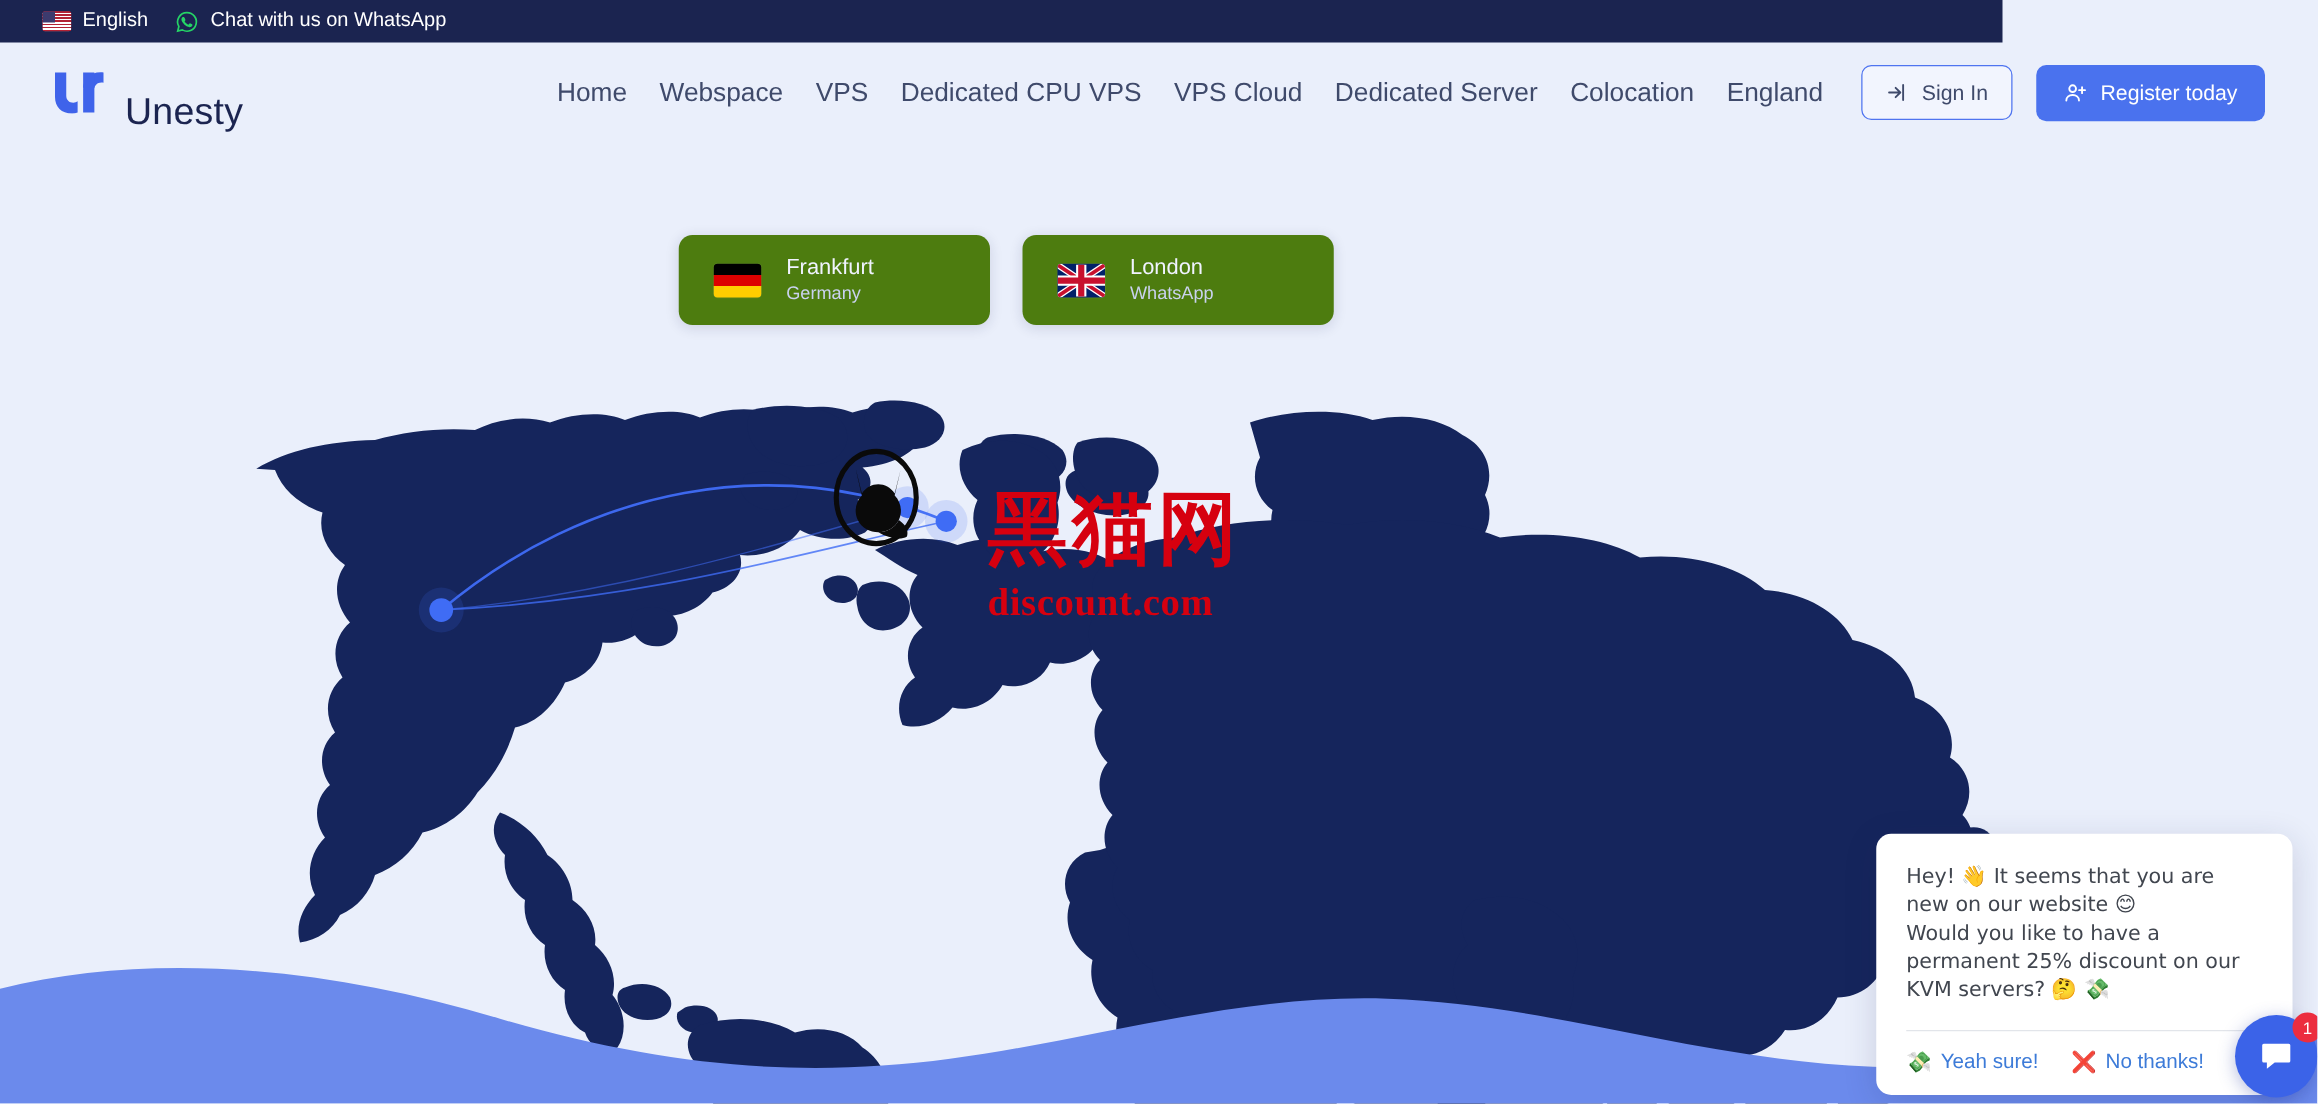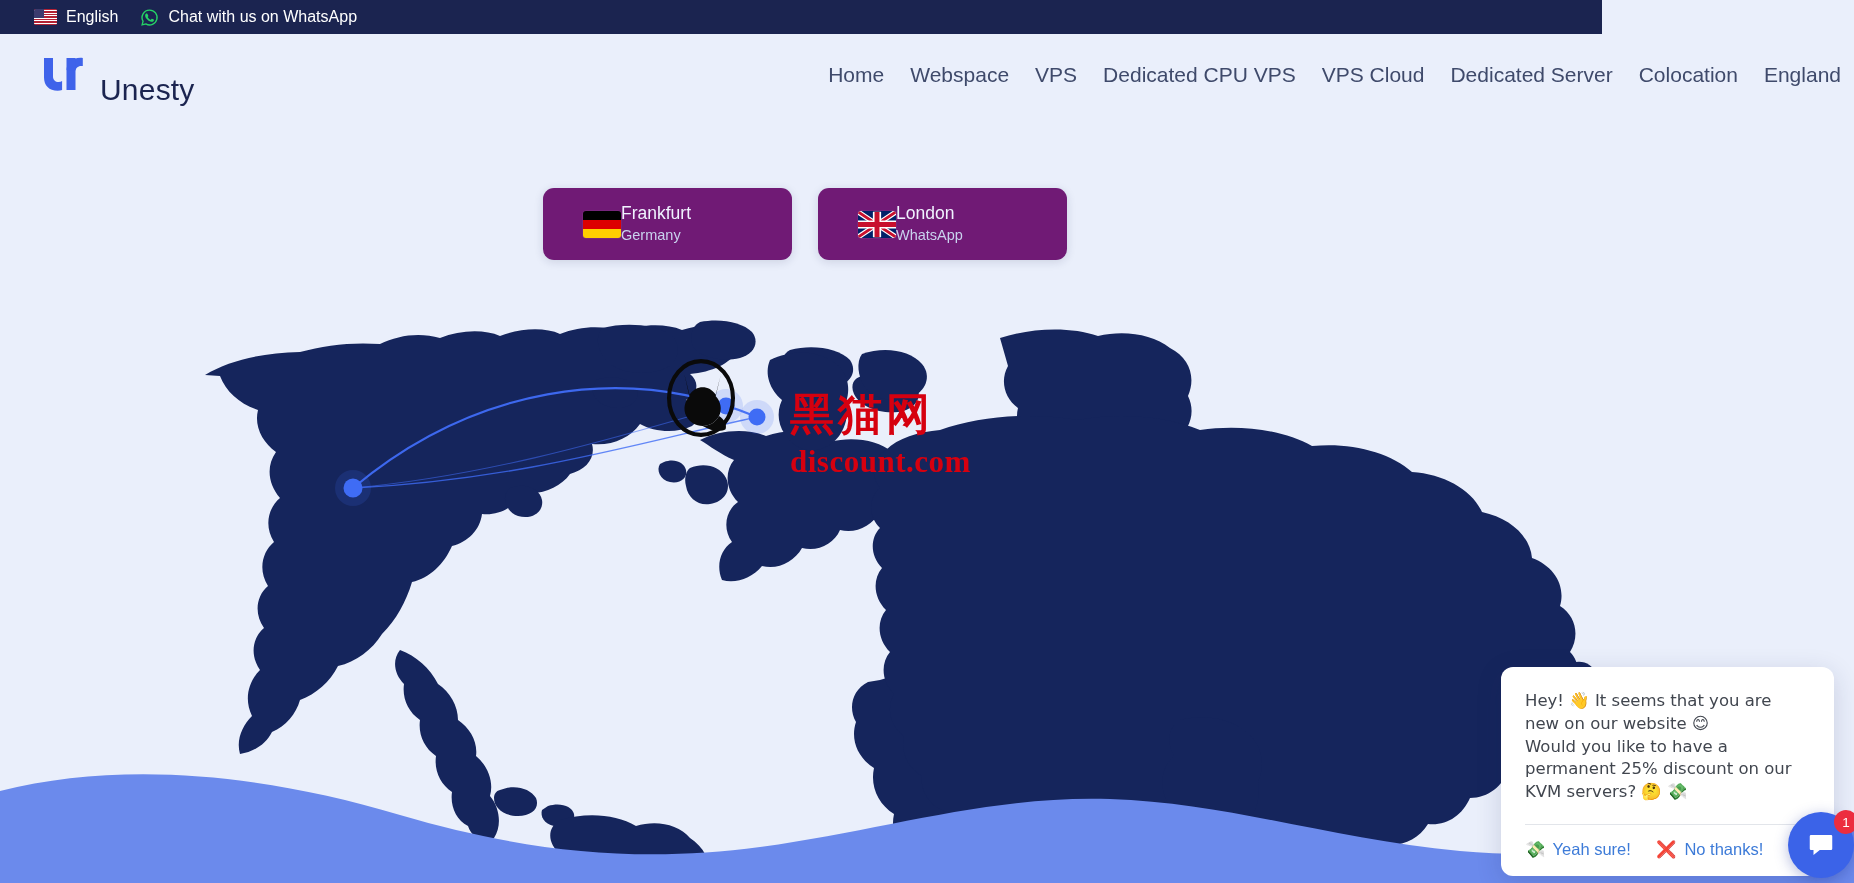--- a/index.html
+++ b/index.html
@@ -143,25 +143,26 @@
     position: absolute;
     top: 188px;
     left: 543px;
     display: flex;
     gap: 26px;
     z-index: 20;
   }
   .loc-card {
     width: 249px;
     height: 72px;
-    background: #701a75;
+    background: #4d7c0f;
     border-radius: 11px;
     display: flex;
     align-items: center;
-    padding-left: 40px;
+    gap: 20px;
+    padding-left: 28px;
     cursor: pointer;
     box-shadow: 0 2px 10px rgba(25,35,80,.14);
   }
   .loc-flag {
     width: 38px; height: 27px;
     border-radius: 3px;
     overflow: hidden;
     position: relative;
     flex: none;
     box-shadow: 0 0 0 0.5px rgba(255,255,255,.10);
@@ -211,21 +212,21 @@
     user-select: none;
   }
   .wm-cat {
     position: absolute;
     left: -130px;
     top: -35px;
     width: 82px; height: 82px;
   }
   .wm-cn {
     font-family: "DejaVu Sans", sans-serif;
-    font-size: 44px;
+    font-size: 64px;
     font-weight: 700;
     color: #d6000f;
     letter-spacing: 4px;
     line-height: 1;
     white-space: nowrap;
   }
   .wm-url {
     font-family: "Liberation Serif", serif;
     font-size: 31px;
     font-weight: 700;
@@ -339,20 +340,36 @@
       <span class="nav-link">Home</span>
       <span class="nav-link">Webspace</span>
       <span class="nav-link">VPS</span>
       <span class="nav-link">Dedicated CPU VPS</span>
       <span class="nav-link">VPS Cloud</span>
       <span class="nav-link">Dedicated Server</span>
       <span class="nav-link">Colocation</span>
       <span class="nav-link">England</span>
     </div>
 
+    <div class="nav-actions">
+      <div class="btn btn-signin">
+        <svg width="18" height="18" viewBox="0 0 24 24">
+          <path fill="none" stroke="#3f4a6b" stroke-width="2" stroke-linecap="round" stroke-linejoin="round" d="M3 12h11M10 7l5 5-5 5M18 4v16"></path>
+        </svg>
+        <span>Sign In</span>
+      </div>
+      <div class="btn btn-register">
+        <svg width="19" height="19" viewBox="0 0 24 24">
+          <circle cx="9" cy="7.5" r="3.4" fill="none" stroke="#fff" stroke-width="1.9"></circle>
+          <path fill="none" stroke="#fff" stroke-width="1.9" stroke-linecap="round" d="M2.6 19.5c0-3.6 2.9-5.6 6.4-5.6s6.4 2 6.4 5.6"></path>
+          <path fill="none" stroke="#fff" stroke-width="1.9" stroke-linecap="round" d="M18.5 6v6M15.5 9h6"></path>
+        </svg>
+        <span>Register today</span>
+      </div>
+    </div>
   </div>
 
   <div class="loc-row">
 
     <div class="loc-card">
       <span class="loc-flag flag-de"></span>
       <span class="loc-txt">
         <span class="loc-city">Frankfurt</span>
         <span class="loc-country">Germany</span>
       </span>

